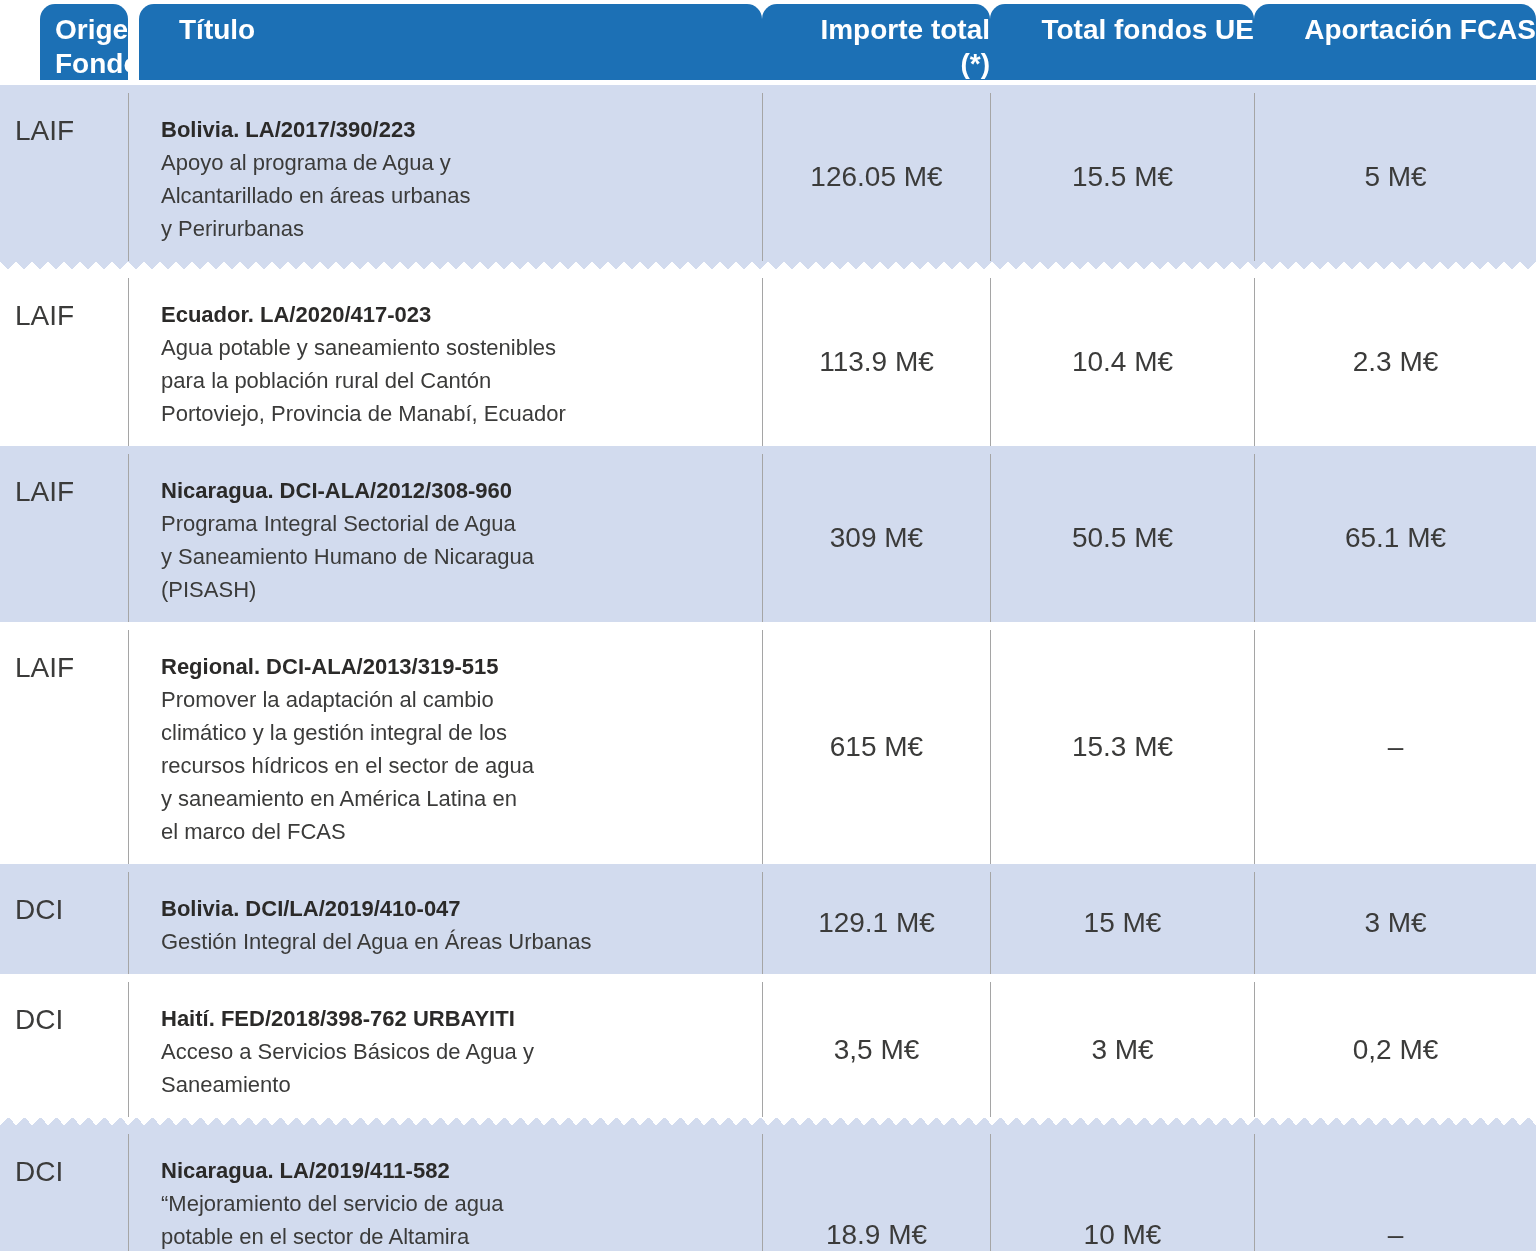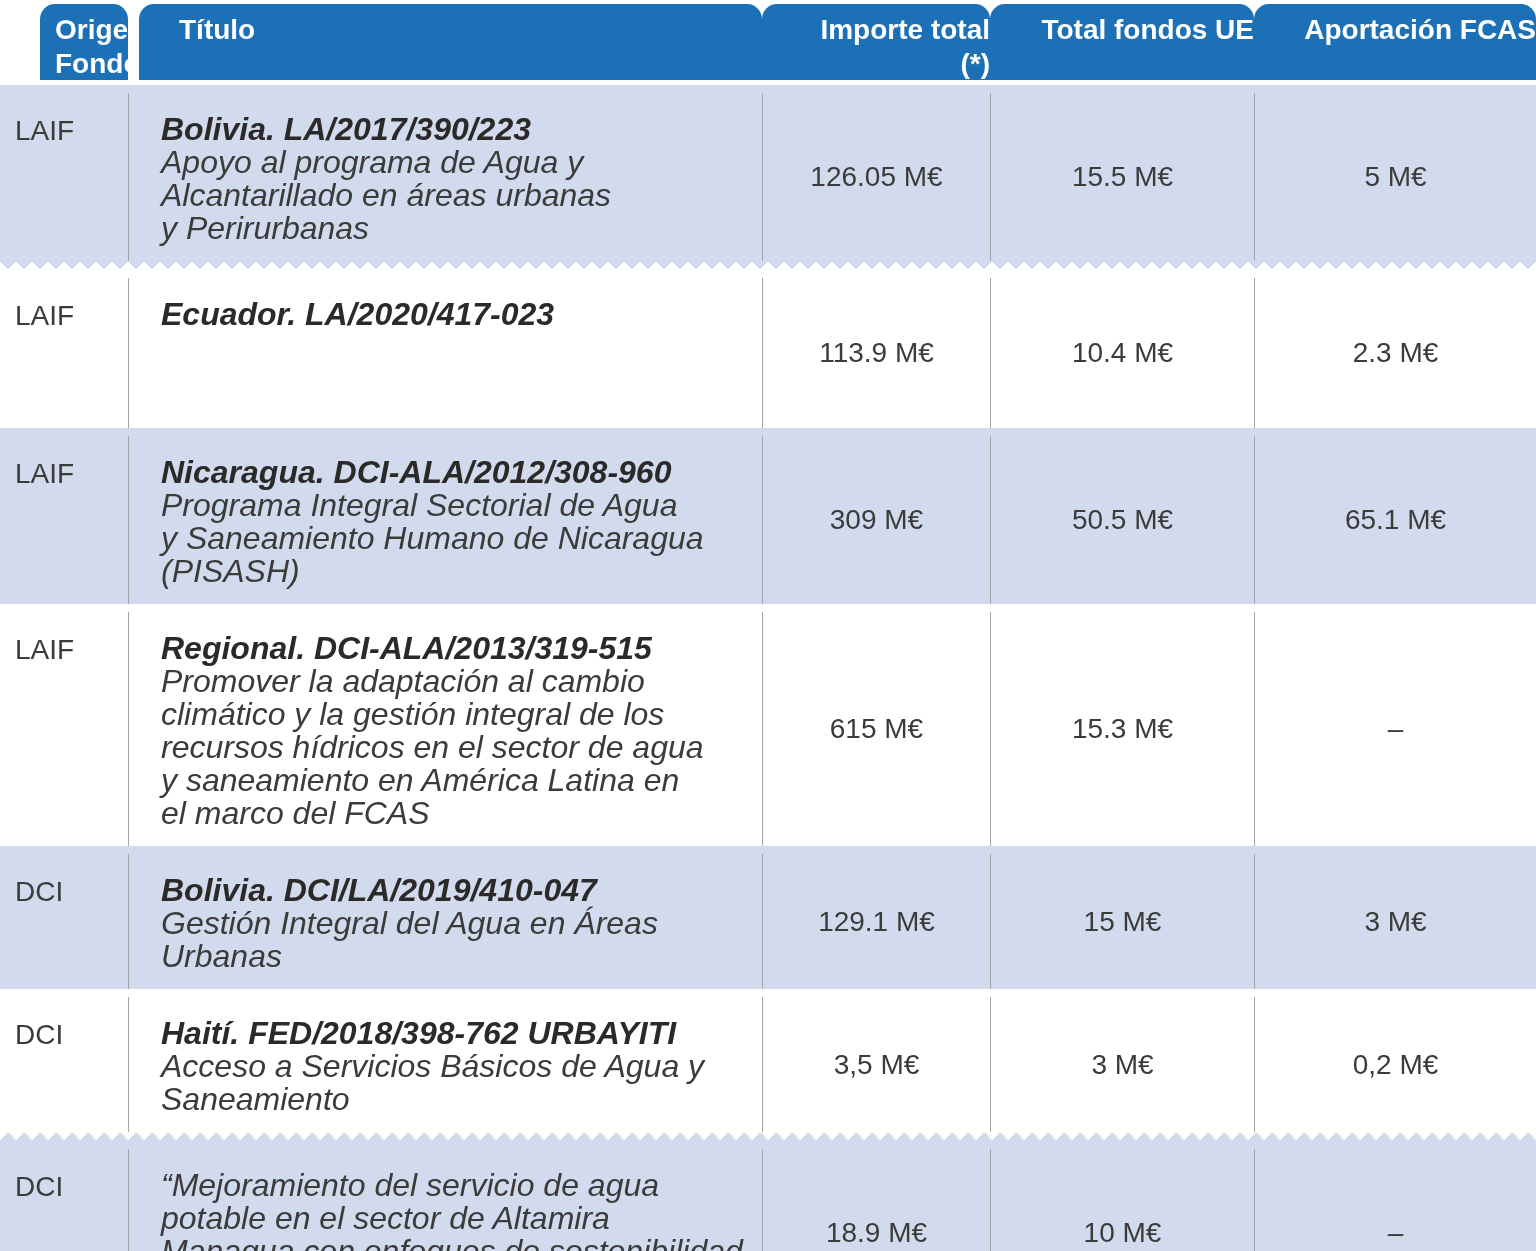--- a/index.html
+++ b/index.html
@@ -21,23 +21,22 @@
   }
   .h-origen { padding-left:15px;margin-left:40px; }
   .h-titulo { margin-left:11px; padding-left:40px; }
   .h-num    { text-align:right; white-space:pre-line; }
   
   .row.blue  { background:#d2dbee; }
   .row.white { background:#ffffff; }
   .cell { box-sizing:border-box;margin-top:8px; }
   .origen-cell { padding:22px 0 0 15px; font-size:28px; }
   .titulo-cell {
-    padding:20px 12px 16px 32px; font-size:32px; line-height:33px;
+    padding:20px 12px 16px 32px; font-size:22px; line-height:33px;
     border-left:1px solid #a5a5a5;
-    font-style:italic;
   }
   .t-bold { font-weight:bold; color:#2b2a29; }
   .t-desc { white-space:pre-line; }
   .num-cell {
     display:flex; align-items:center; justify-content:center;
     font-size:28px; border-left:1px solid #a5a5a5;
   }
   .r0 { min-height:154px; }
   .r1 { min-height:158px; }
   .r2 { min-height:156px; }
@@ -75,20 +74,23 @@
     <div class="cell num-cell">126.05 M€</div>
     <div class="cell num-cell">15.5 M€</div>
     <div class="cell num-cell">5 M€</div>
   </div>
   <div class="zz zz-down"></div>
 
   <div class="grid row white r1">
     <div class="cell origen-cell">LAIF</div>
     <div class="cell titulo-cell">
       <div class="t-bold">Ecuador. LA/2020/417-023</div>
+      <div class="t-desc">Agua potable y saneamiento sostenibles
+para la población rural del Cantón
+Portoviejo, Provincia de Manabí, Ecuador</div>
     </div>
     <div class="cell num-cell">113.9 M€</div>
     <div class="cell num-cell">10.4 M€</div>
     <div class="cell num-cell">2.3 M€</div>
   </div>
 
   <div class="grid row blue r2">
     <div class="cell origen-cell">LAIF</div>
     <div class="cell titulo-cell">
       <div class="t-bold">Nicaragua. DCI-ALA/2012/308-960</div>
@@ -136,20 +138,21 @@
     </div>
     <div class="cell num-cell">3,5 M€</div>
     <div class="cell num-cell">3 M€</div>
     <div class="cell num-cell">0,2 M€</div>
   </div>
 
   <div class="zz zz-up"></div>
   <div class="grid row blue r6">
     <div class="cell origen-cell">DCI</div>
     <div class="cell titulo-cell">
+      <div class="t-bold">Nicaragua. LA/2019/411-582</div>
       <div class="t-desc">“Mejoramiento del servicio de agua
 potable en el sector de Altamira
 Managua con enfoques de sostenibilidad
 y equidad”</div>
     </div>
     <div class="cell num-cell">18.9 M€</div>
     <div class="cell num-cell">10 M€</div>
     <div class="cell num-cell">–</div>
   </div>
 

